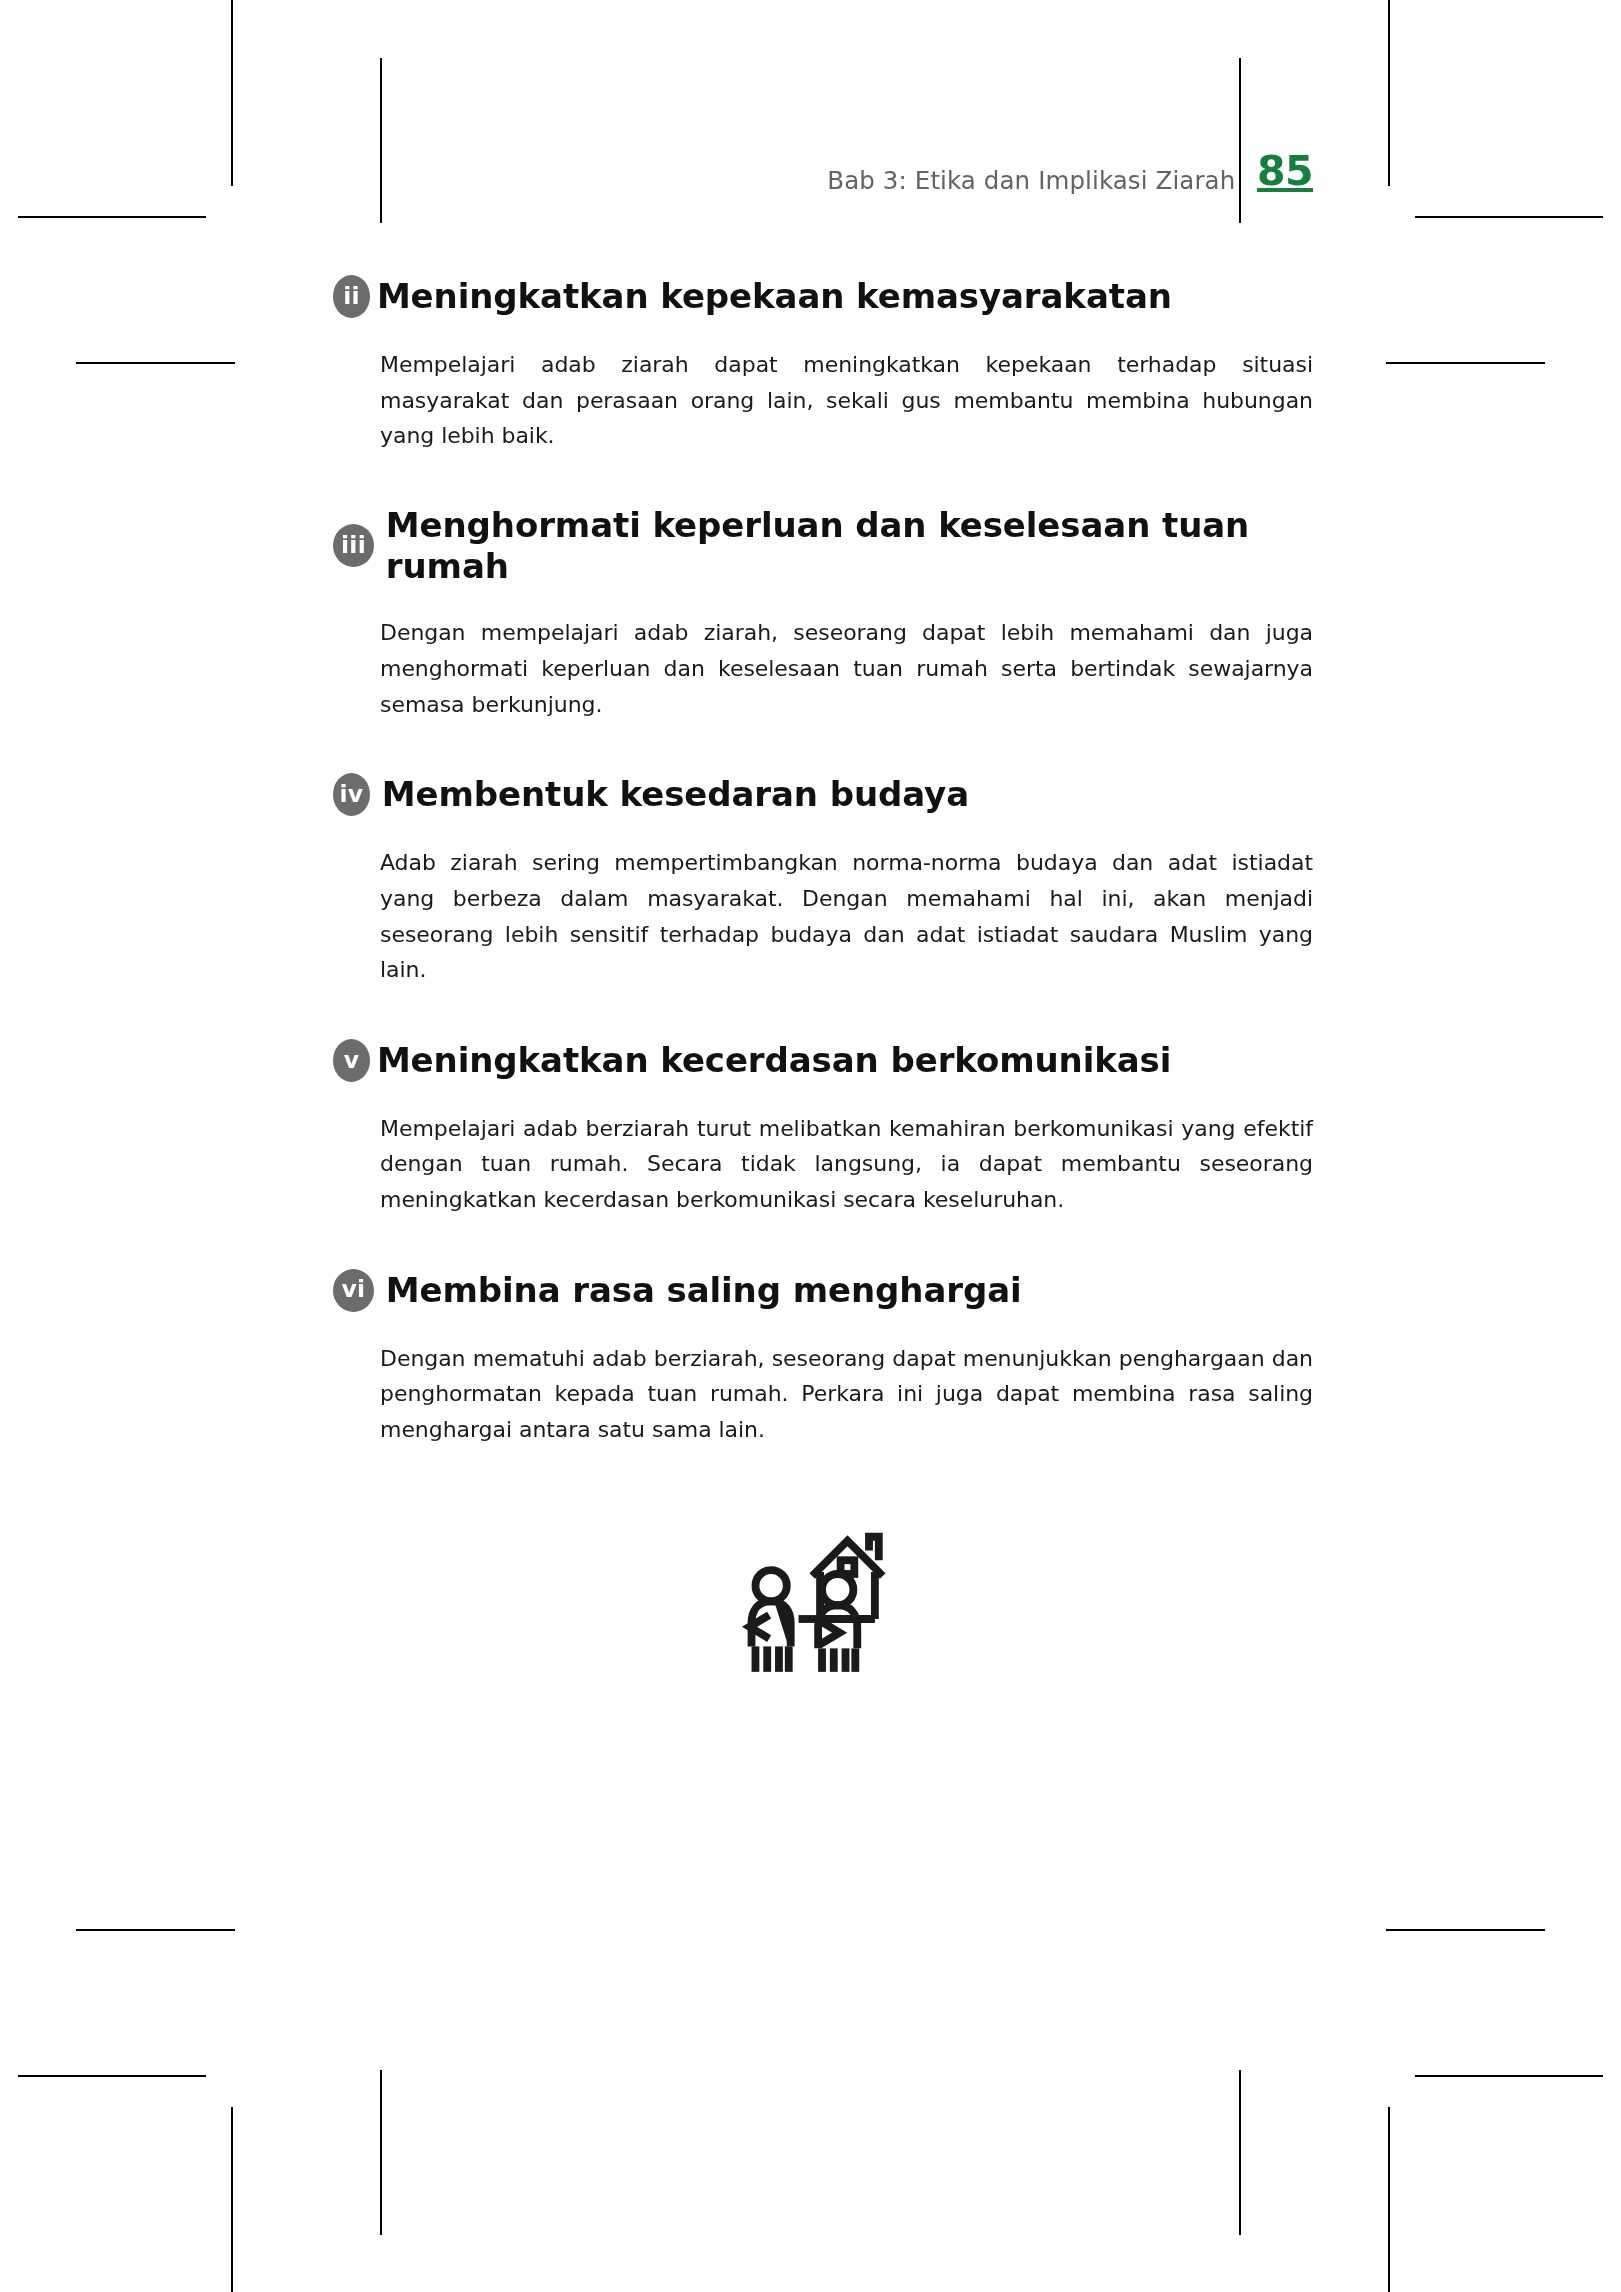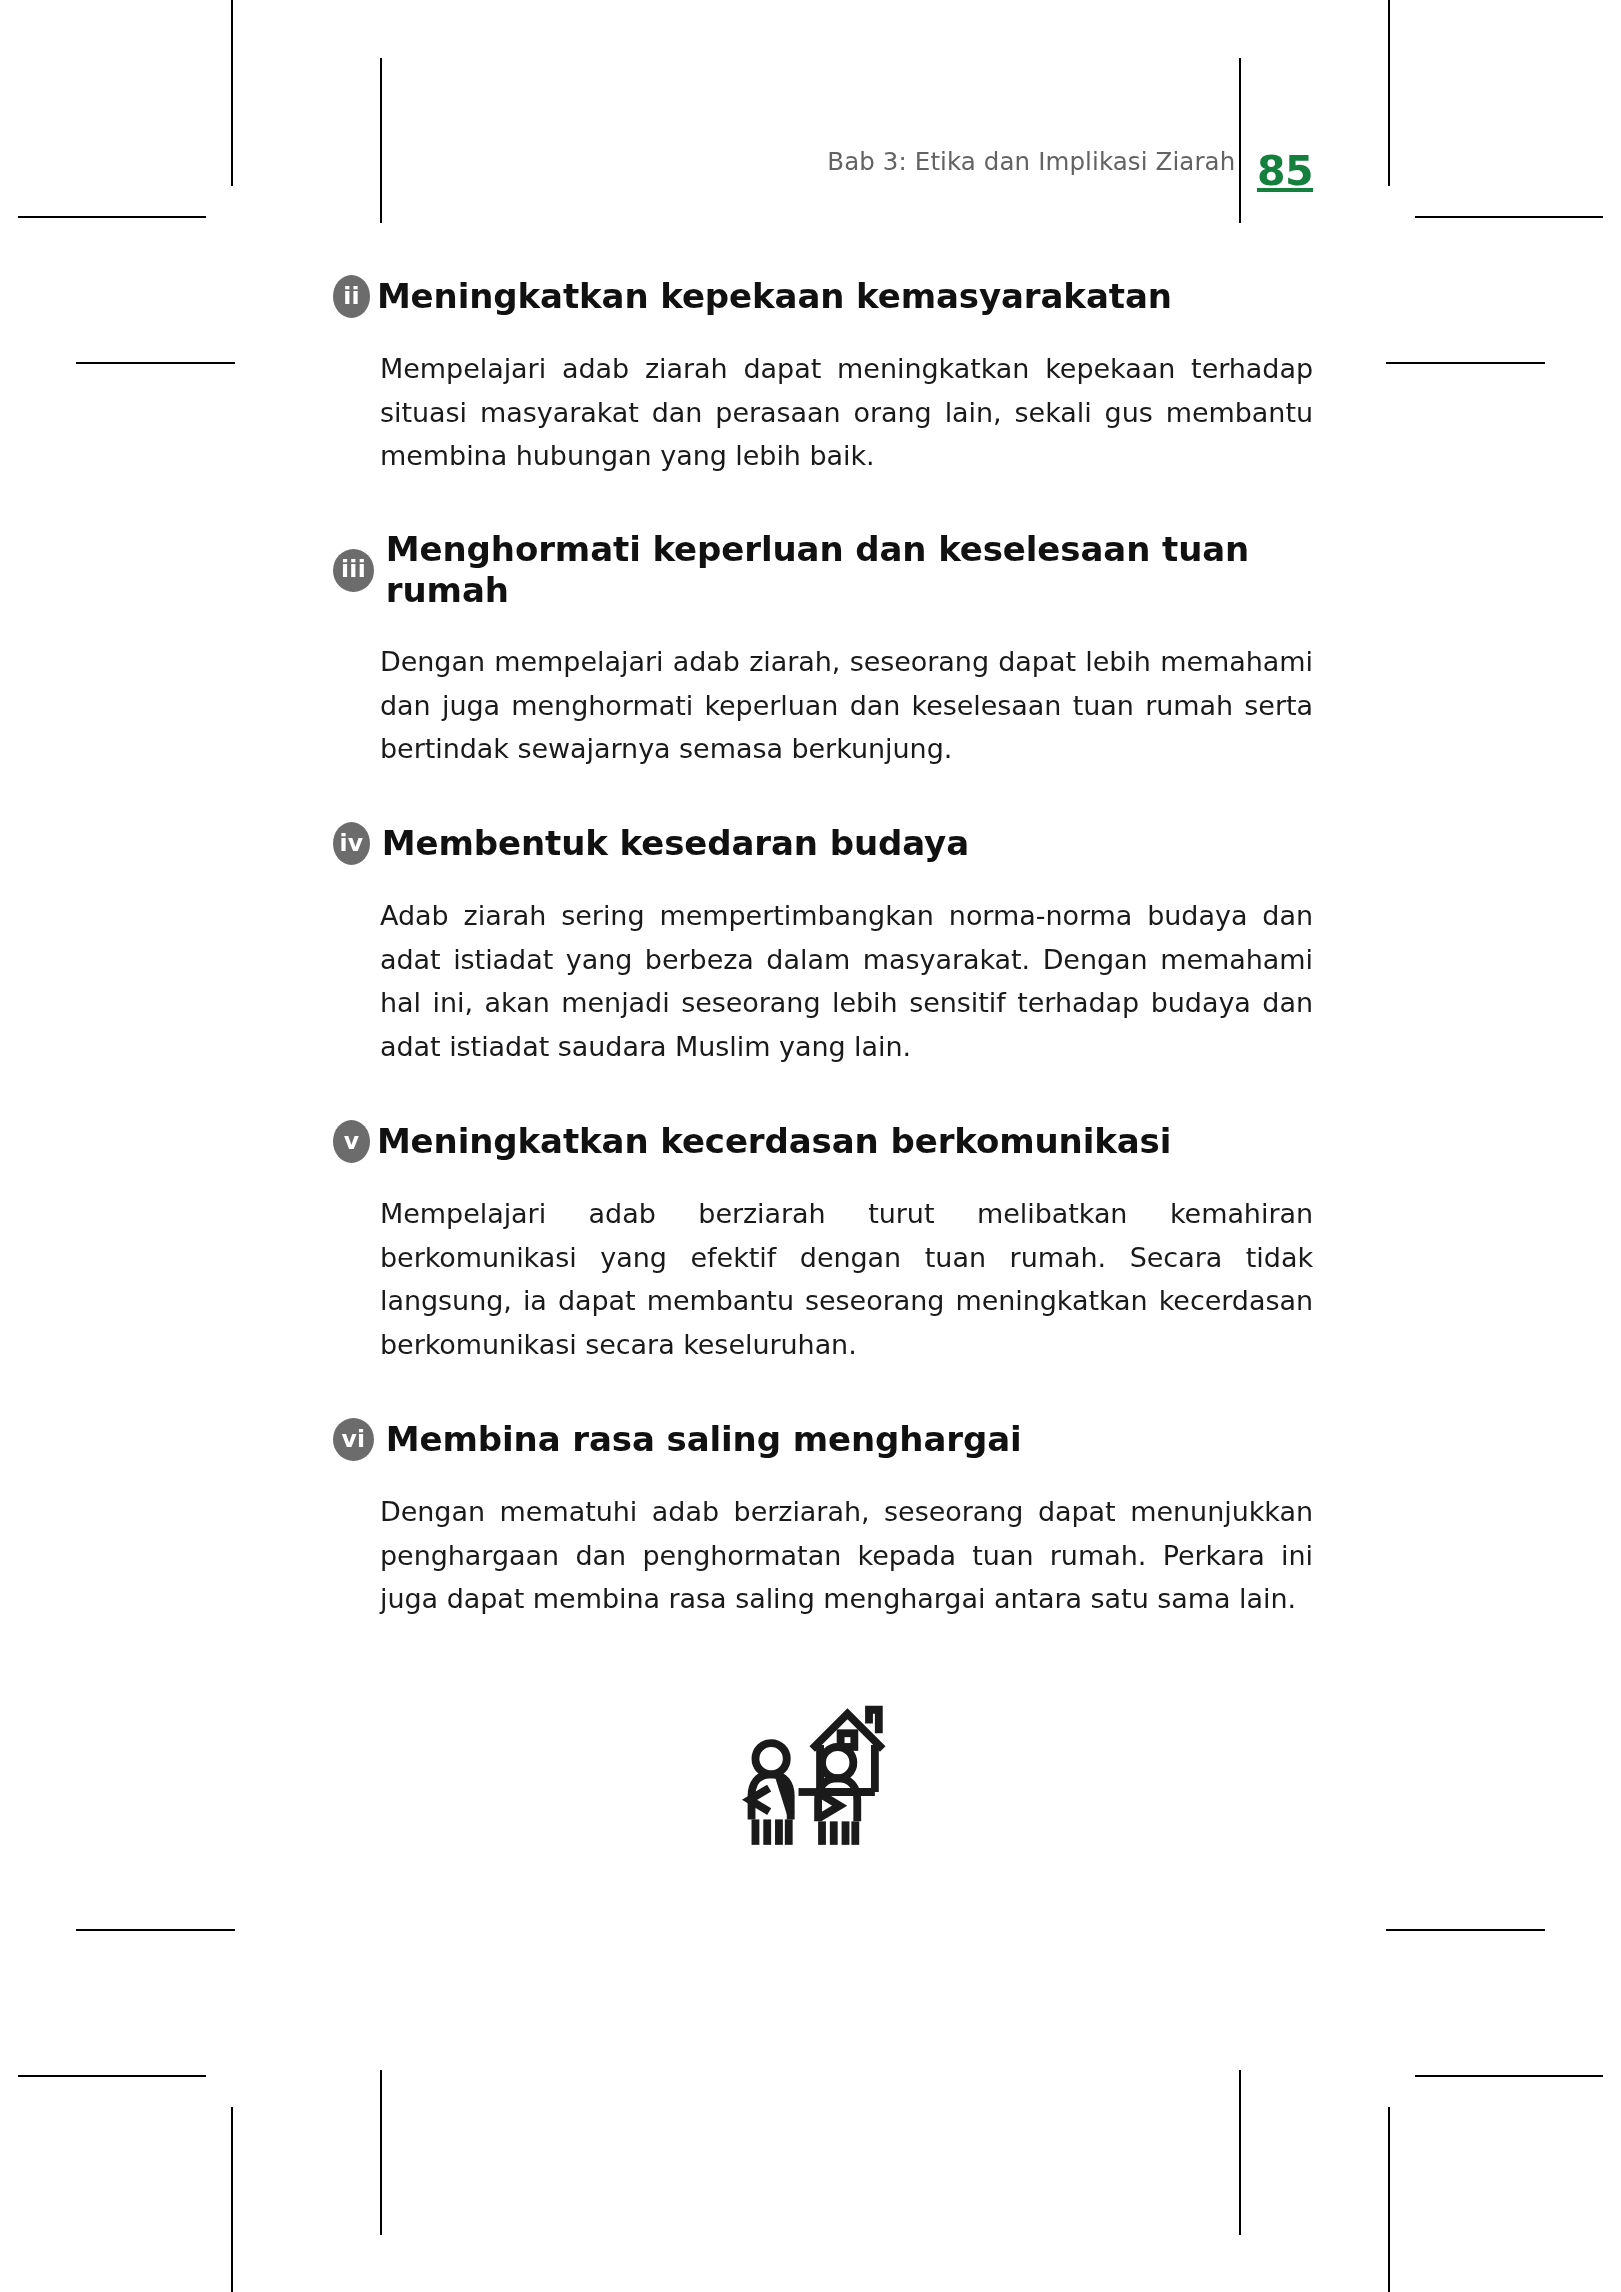--- a/index.html
+++ b/index.html
@@ -53,21 +53,21 @@
   .content {
     position: absolute;
     left: 333px;
     top: 147px;
     width: 980px;
   }
 
   
   .running-header {
     display: flex;
-    align-items: flex-start;
+    align-items: flex-end;
     justify-content: flex-end;
     gap: 21.6px;
     margin-bottom: 80px;
   }
   .running-header .chapter-title {
     font-size: 24.5px;
     color: #636363;
     letter-spacing: 0.1px;
     white-space: nowrap;
   }
@@ -110,21 +110,21 @@
     font-size: 34px;
     font-weight: 700;
     color: #111111;
     letter-spacing: -0.1px;
     line-height: 1.2;
   }
   .heading-text.gap { margin-left: 4.9px; }
 
   .body-text {
     margin: 0 0 0 47px;
-    font-size: 27px;
+    font-size: 22px;
     line-height: 1.62;
     color: #1a1a1a;
     text-align: justify;
     text-justify: inter-word;
     letter-spacing: -0.05px;
   }
 
   
   .illustration-wrap {
     margin-top: 69px;

